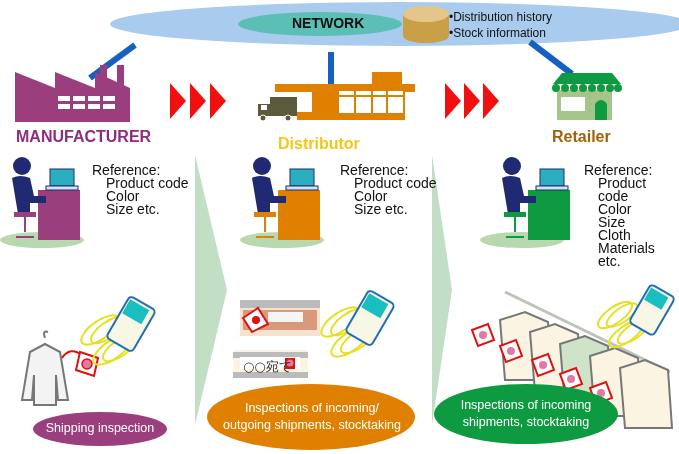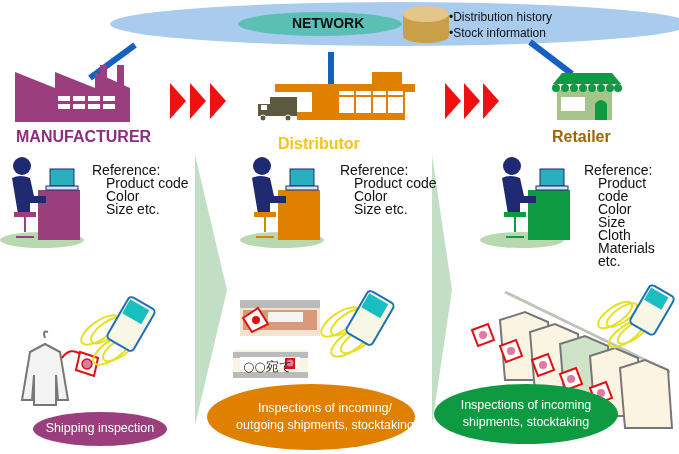--- a/index.html
+++ b/index.html
@@ -243,20 +243,20 @@
   <span class="item">Product code</span>
   <span class="item">Color</span>
   <span class="item">Size</span>
   <span class="item">Cloth</span>
   <span class="item">Materials etc.</span>
 </div>
 
 <div class="abs" style="left:243px;top:358px;font-size:13px;font-family:'DejaVu Sans',sans-serif;color:#333;">○○宛て</div>
 
 <div class="abs pill-text" style="left:33px;top:420px;width:134px;">Shipping inspection</div>
-<div class="abs pill-text" style="left:221px;top:400px;width:208px;">
+<div class="abs pill-text" style="left:208px;top:400px;width:208px;">
   <div>Inspections of incoming/</div>
   <div>outgoing shipments, stocktaking</div>
 </div>
 <div class="abs pill-text" style="left:434px;top:397px;width:184px;">
   <div>Inspections of incoming</div>
   <div>shipments, stocktaking</div>
 </div>
 
 </body></html>

